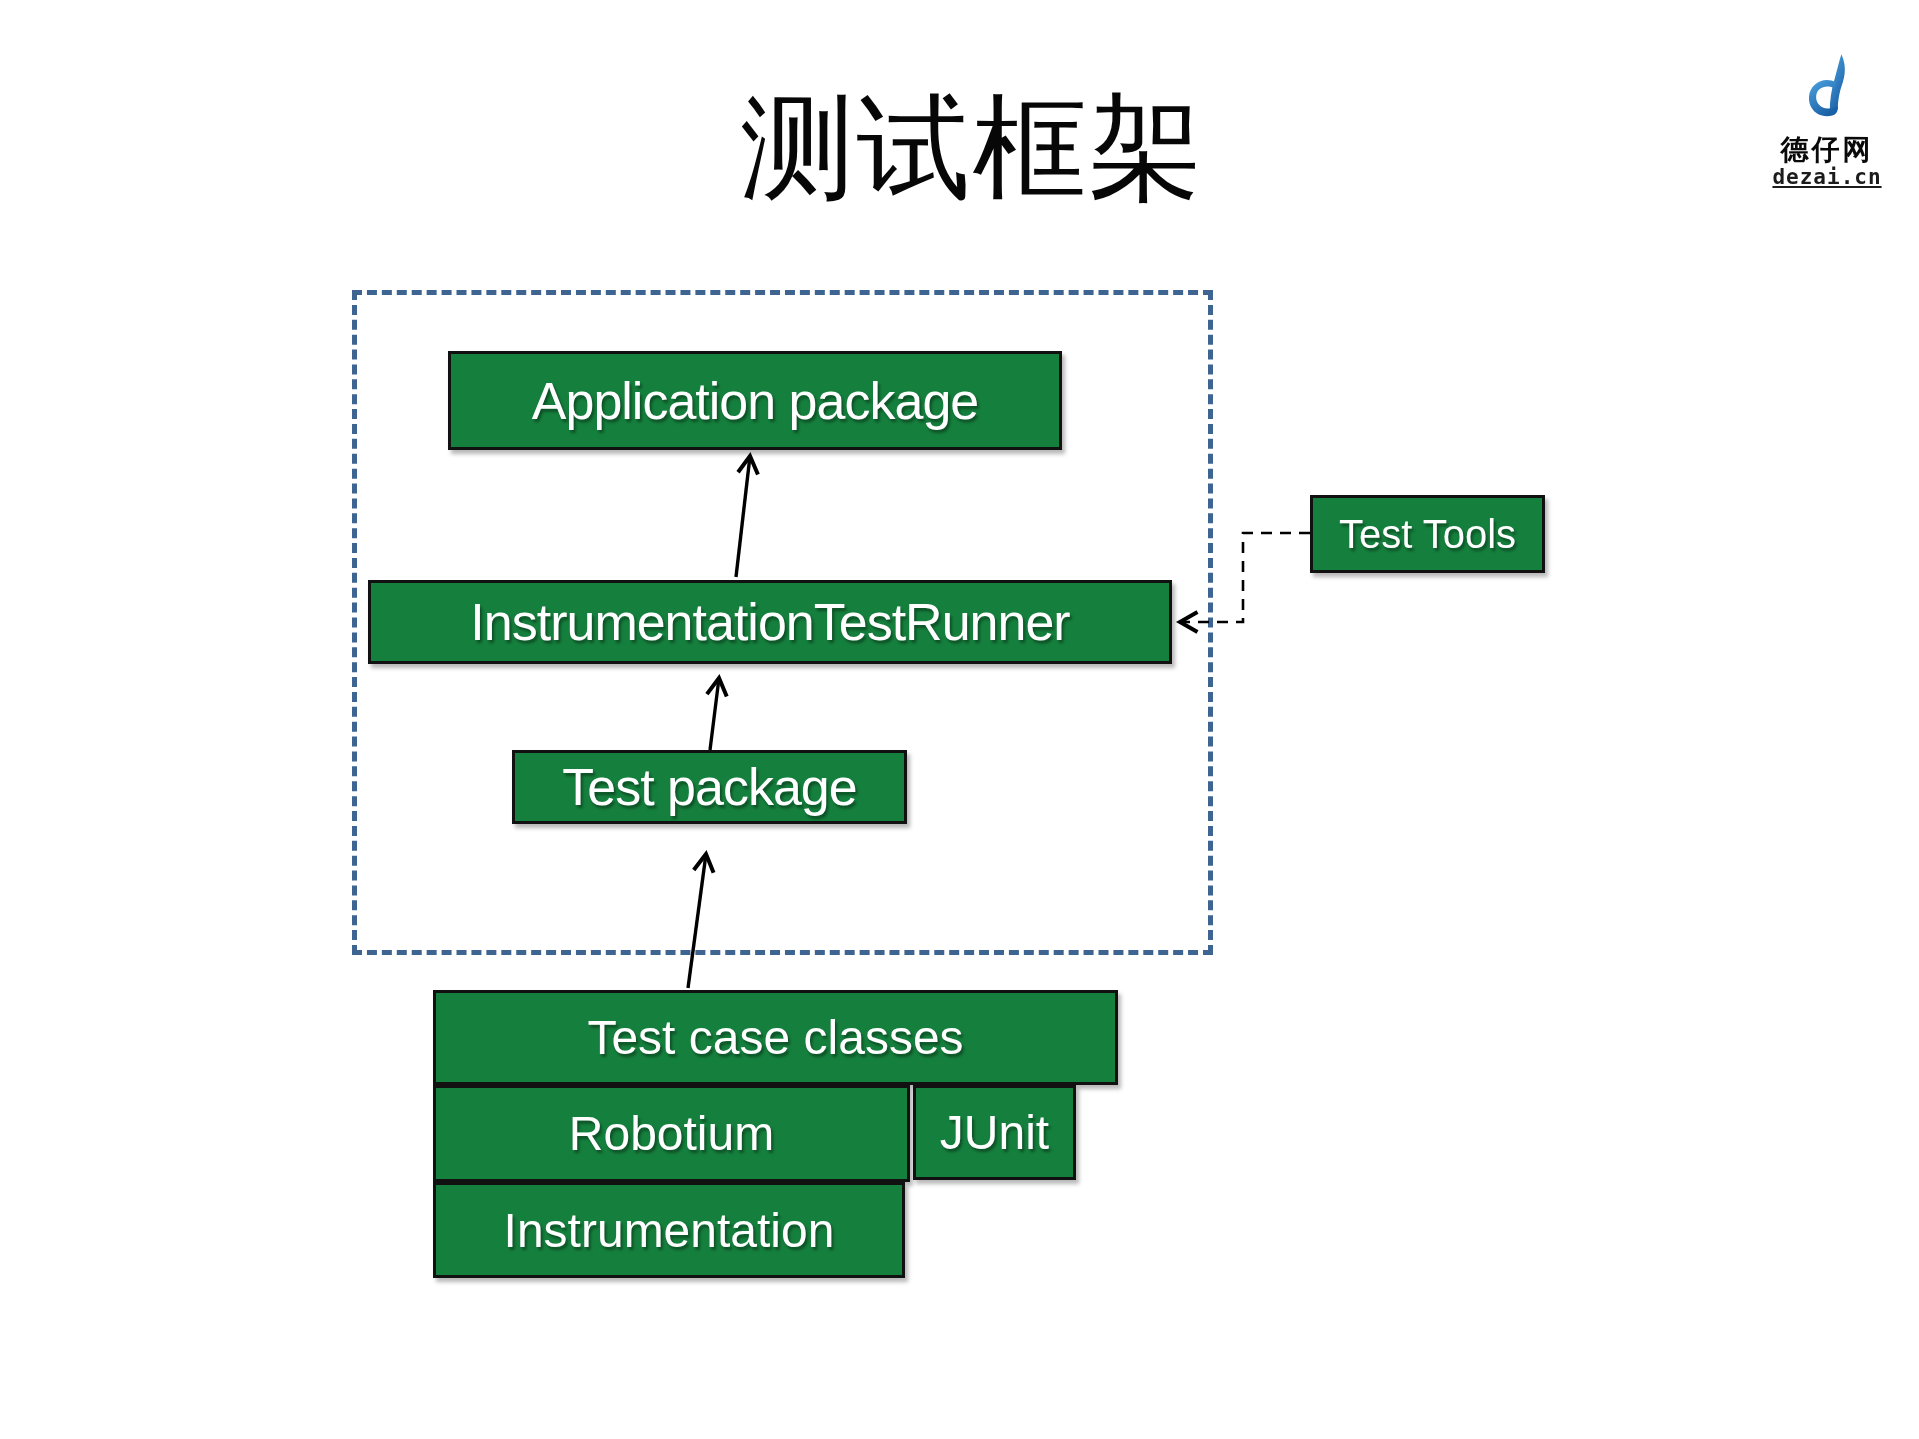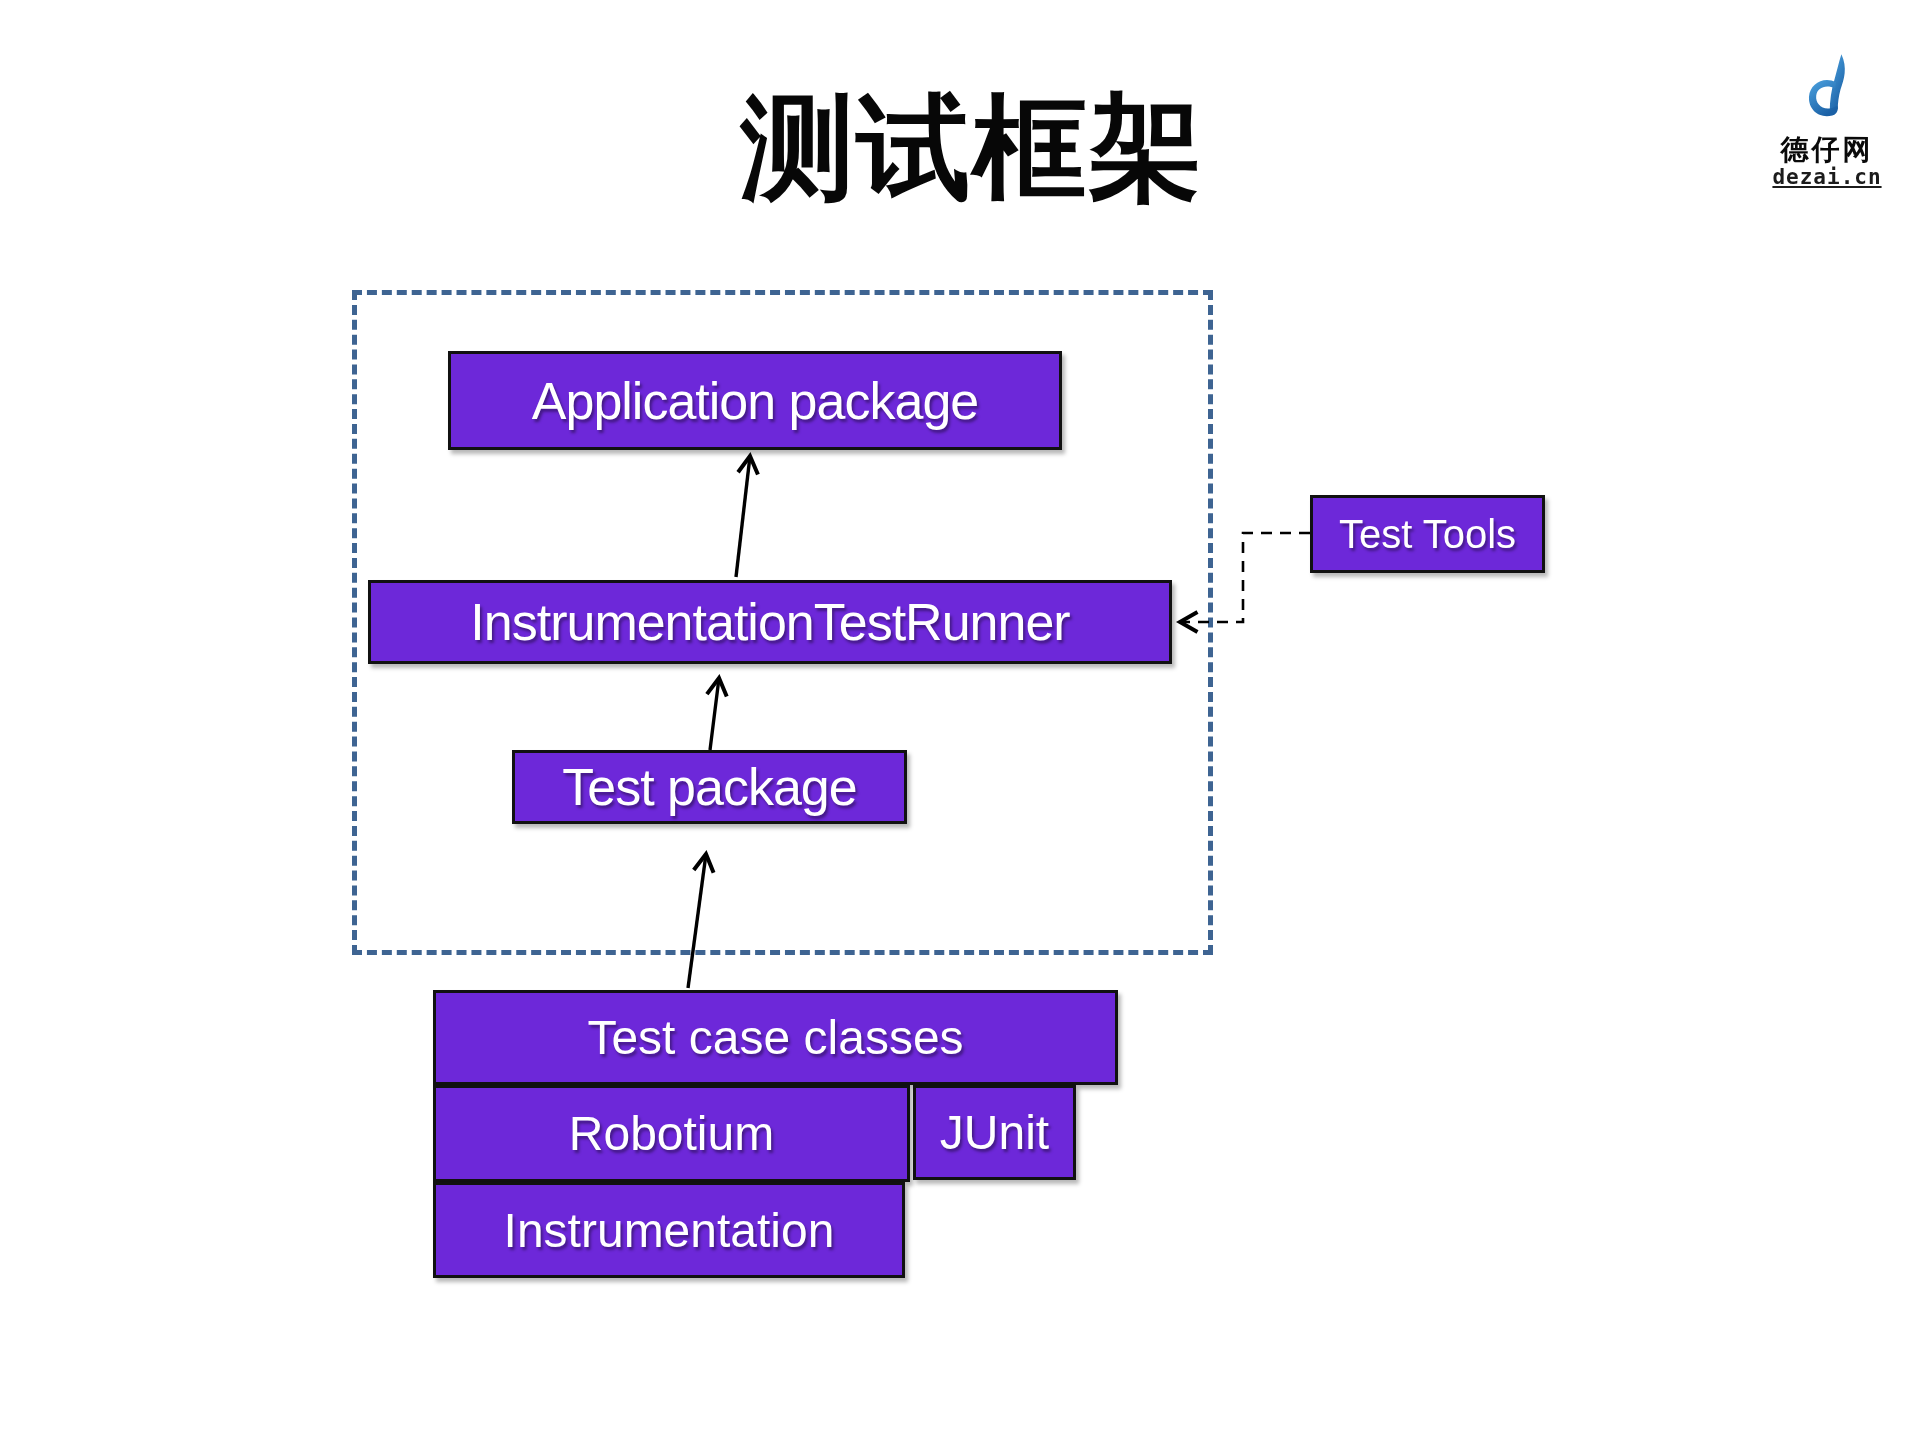--- a/index.html
+++ b/index.html
@@ -3,21 +3,21 @@
 <meta charset="utf-8">
 <style>
   html,body{margin:0;padding:0;}
   body{
     width:1919px;height:1439px;position:relative;background:#ffffff;overflow:hidden;
     font-family:"Liberation Sans", sans-serif;
   }
   
   .slide-title{
     position:absolute;left:26px;right:0;top:88px;text-align:center;
-    font-size:114px;font-weight:700;color:#070707;line-height:1.05;
+    font-size:114px;font-weight:400;color:#070707;line-height:1.05;
     letter-spacing:2px;
     font-family:"DejaVu Sans", sans-serif;
   }
   
   .logo{position:absolute;left:1752px;top:52px;width:150px;text-align:center;}
   .logo .flame{display:block;margin:0 auto;}
   .logo .brand-cn{
     display:block;font-size:28px;font-weight:700;color:#0a0a0a;letter-spacing:3px;
     line-height:1.15;font-family:"DejaVu Sans", sans-serif;
   }
@@ -25,21 +25,21 @@
     display:block;font-size:21px;font-weight:700;color:#1c1c1c;letter-spacing:1px;
     line-height:1.0;margin-top:1px;font-family:"DejaVu Sans Mono", monospace;text-decoration:underline;
   }
   
   .frame{
     position:absolute;left:352px;top:290px;width:851px;height:655px;
     border:5px dashed #3E6492;background:transparent;
   }
   
   .node{
-    position:absolute;background:#6d28d9;border:3px solid #111111;
+    position:absolute;background:#15803d;border:3px solid #111111;
     color:#ffffff;display:flex;align-items:center;justify-content:center;
     box-sizing:border-box;box-shadow:3px 4px 4px rgba(0,0,0,0.28);
     white-space:nowrap;
   }
   .node span{text-shadow:2px 3px 3px rgba(0,0,0,0.40);}
   .tier-top{font-size:52px;font-weight:400;letter-spacing:-1px;}
   .tier-bottom{font-size:48px;font-weight:400;}
   .n-app  {left:448px; top:351px; width:614px; height:99px;}
   .n-itr  {left:368px; top:580px; width:804px; height:84px;}
   .n-tpkg {left:512px; top:750px; width:395px; height:74px;}

